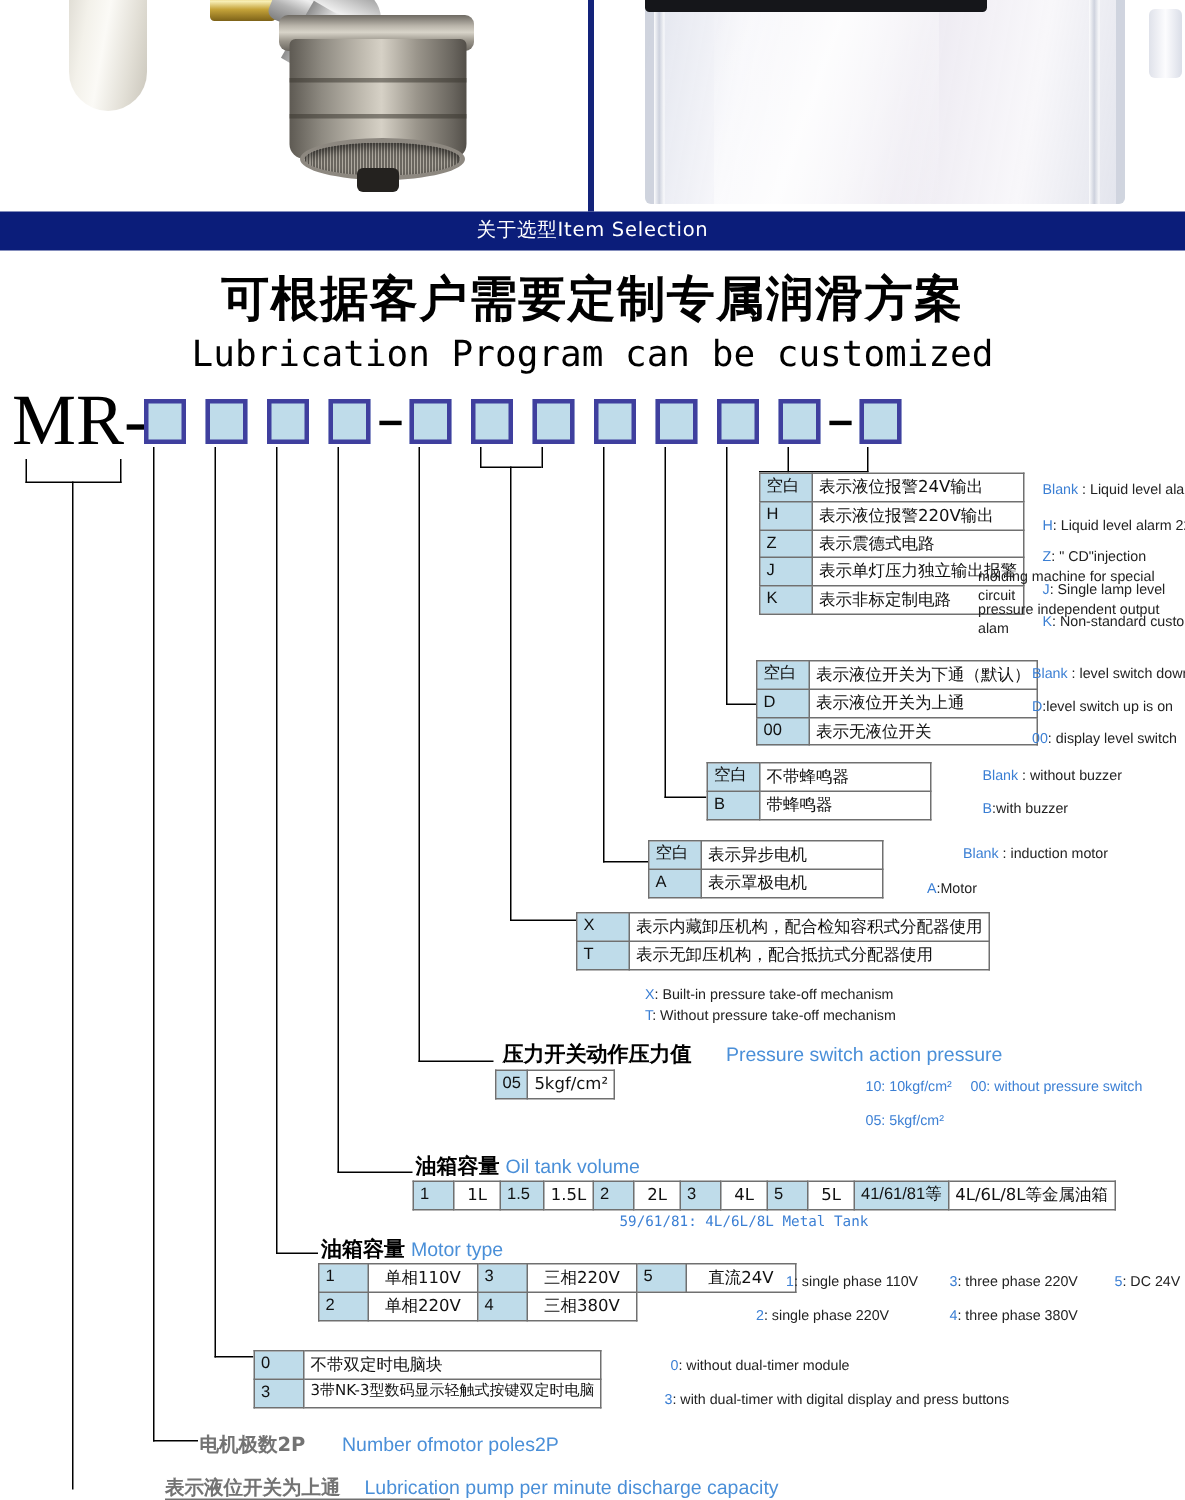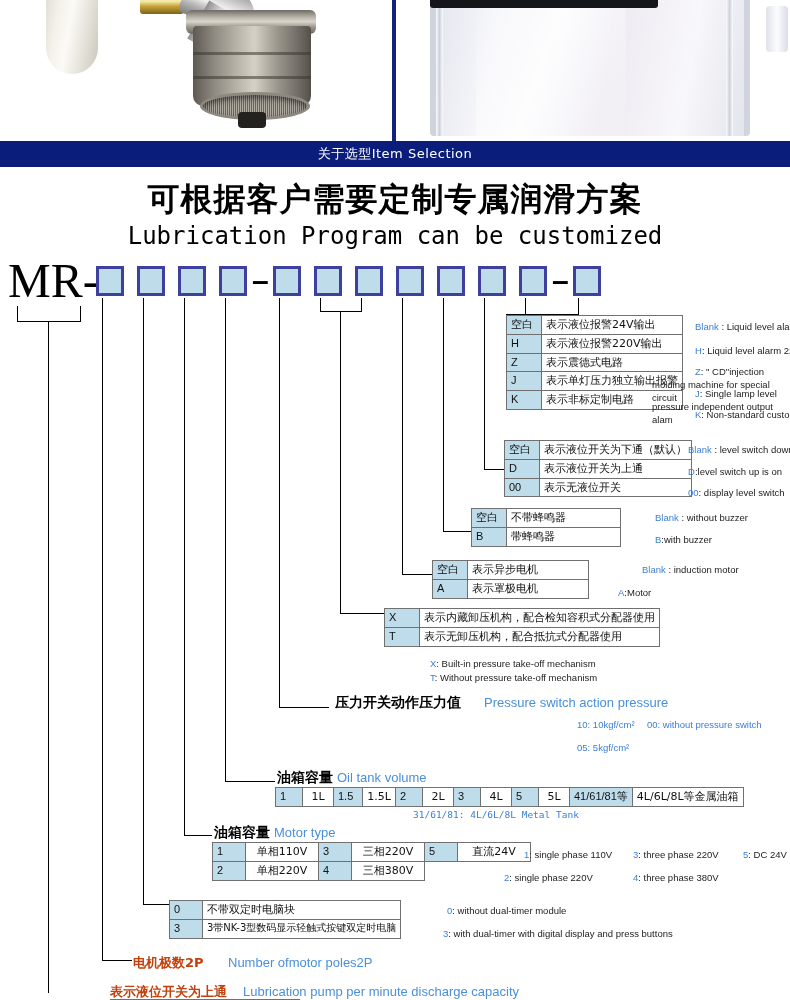--- a/index.html
+++ b/index.html
@@ -69,21 +69,21 @@
   .otable td{border:1px solid #707070;padding:2px 4px;white-space:nowrap;line-height:1.25;}
   .otable td.k{background:#bfdcea;font-family:"Liberation Sans",sans-serif;}
   .otable td.v{background:#fff;text-align:center;}
   .otable td.vl{background:#fff;text-align:left;}
 
   .en{position:absolute;font-size:9.5px;color:#222;font-family:"Liberation Sans",sans-serif;line-height:1.35;white-space:nowrap;}
   .en b{color:#3b7fd4;font-weight:400;padding-left:43px;}
   .sec-cn{position:absolute;font-size:14px;font-family:"DejaVu Sans",sans-serif;color:#000;font-weight:600;white-space:nowrap;}
   .sec-en{position:absolute;font-size:13px;color:#4a8fd8;font-family:"Liberation Sans",sans-serif;white-space:nowrap;}
   .note{position:absolute;font-size:9.5px;color:#3b7fd4;font-family:"DejaVu Sans Mono","Liberation Mono",monospace;white-space:nowrap;}
-  .botlabel-cn{position:absolute;font-size:13px;font-family:"DejaVu Sans",sans-serif;color:#c2410c;font-weight:600;white-space:nowrap;}
+  .botlabel-cn{position:absolute;font-size:13px;font-family:"DejaVu Sans",sans-serif;color:#737373;font-weight:600;white-space:nowrap;}
   .botlabel-en{position:absolute;font-size:13px;color:#4a8fd8;font-family:"Liberation Sans",sans-serif;white-space:nowrap;}
 </style>
 </head>
 <body>
 
 <div id="photos">
   <div class="photo" id="photo-left">
     <div class="plastic-rod"></div>
     <div class="brass"></div>
     <div class="elbow"></div>
@@ -294,20 +294,26 @@
   <b>X</b><span>: Built-in pressure take-off mechanism</span>
 </div>
 <div class="en" style="left:387px;top:672px;">
   <b>T</b><span>: Without pressure take-off mechanism</span>
 </div>
 
 <div class="sec-cn" style="left:335px;top:694px;">压力开关动作压力值</div>
 <div class="sec-en" style="left:484px;top:695px;">Pressure switch action pressure</div>
 <table class="otable" style="left:330px;top:713px;">
   <tbody>
+  <tr>
+    <td class="k">05</td>
+    <td class="v">5kgf/cm²</td>
+    <td style="border:none;background:transparent"></td>
+    <td style="border:none;background:transparent"></td>
+  </tr>
 </tbody>
   </table>
 <div class="en" style="left:534px;top:719px;"><b>10: 10kgf/cm²</b></div>
 <div class="en" style="left:604px;top:719px;"><b>00: without pressure switch</b></div>
 <div class="en" style="left:534px;top:742px;"><b>05: 5kgf/cm²</b></div>
 
 <div class="sec-cn" style="left:277px;top:769px;">油箱容量</div>
 <div class="sec-en" style="left:337px;top:770px;">Oil tank volume</div>
 <table class="otable" style="left:275px;top:787px;">
   <tbody>
@@ -320,21 +326,21 @@
     <td class="v" style="width:22px">2L</td>
     <td class="k" style="width:18px">3</td>
     <td class="v" style="width:22px">4L</td>
     <td class="k" style="width:18px">5</td>
     <td class="v" style="width:22px">5L</td>
     <td class="k">41/61/81等</td>
     <td class="v">4L/6L/8L等金属油箱</td>
   </tr>
 </tbody>
   </table>
-<div class="note" style="left:413px;top:809px;">31/61/81: 4L/6L/8L Metal Tank</div>
+<div class="note" style="left:413px;top:809px;">59/61/81: 4L/6L/8L Metal Tank</div>
 
 <div class="sec-cn" style="left:214px;top:824px;">油箱容量</div>
 <div class="sec-en" style="left:274px;top:825px;">Motor type</div>
 <table class="otable" style="left:212px;top:842px;">
   <tbody>
       <tr>
     <td class="k" style="width:24px">1</td>
     <td class="v" style="width:64px">单相110V</td>
     <td class="k" style="width:24px">3</td>
     <td class="v" style="width:64px">三相220V</td>

